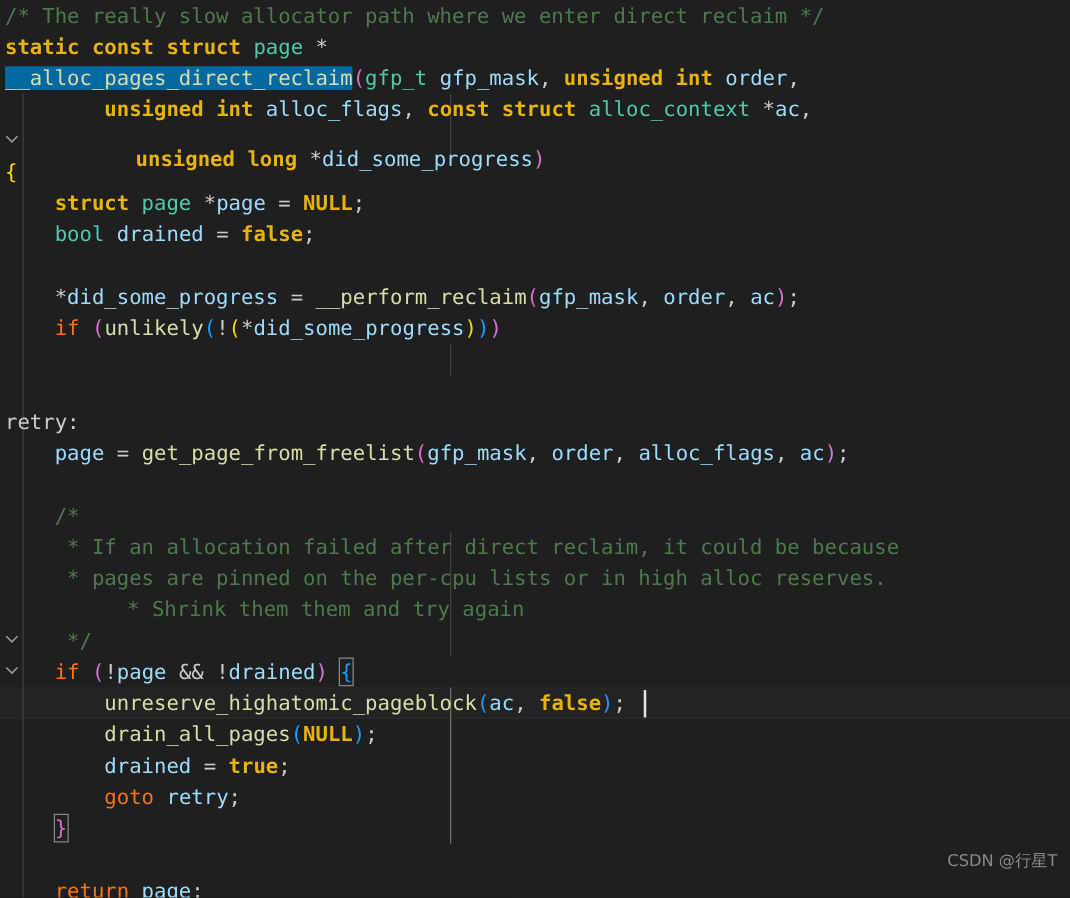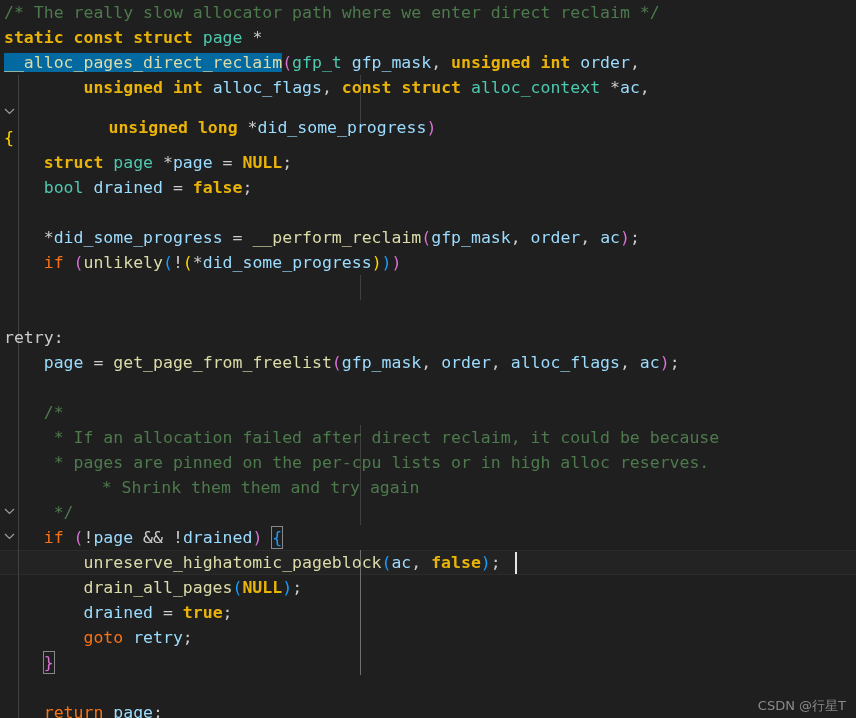--- a/index.html
+++ b/index.html
@@ -113,21 +113,21 @@
     position: absolute;
     width: 2px;
     height: 22px;
     background: #e4e4e4;
   }
 
   
   .watermark {
     position: absolute;
     right: 10px;
-    bottom: 3px;
+    bottom: 20px;
     color: #8a8a8a;
     font-size: 13px;
     font-family: "DejaVu Sans", "Liberation Sans", sans-serif;
     user-select: none;
   }
 </style>
 </head>
 <body>
 
 <div id="editor">

